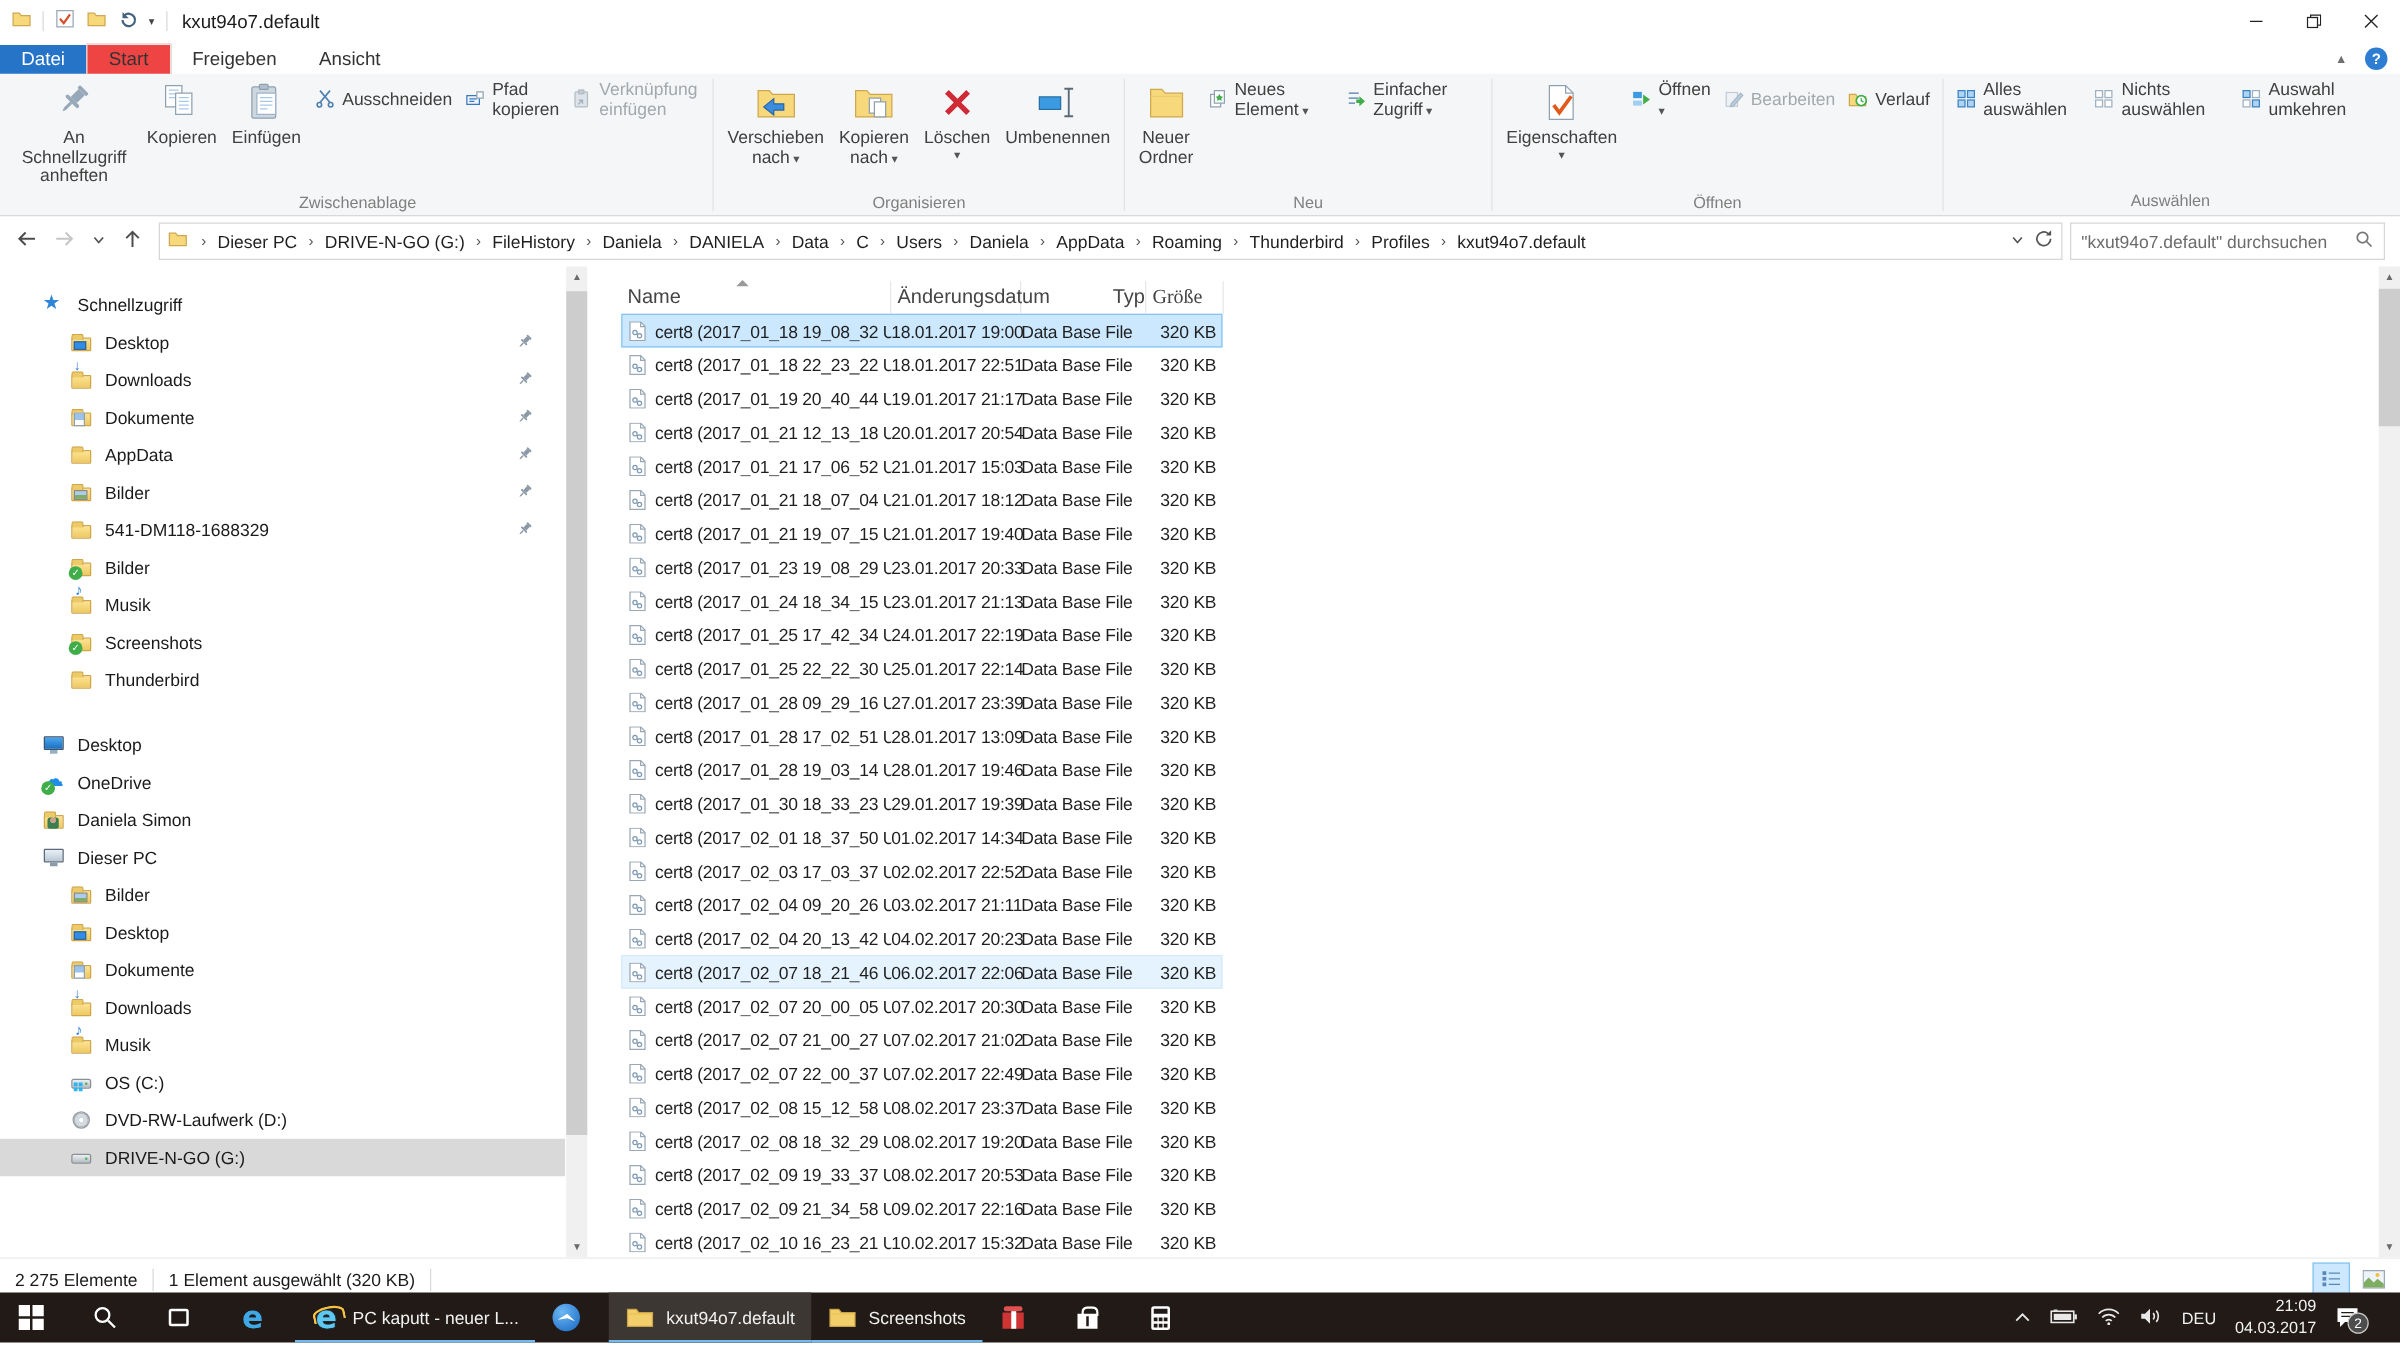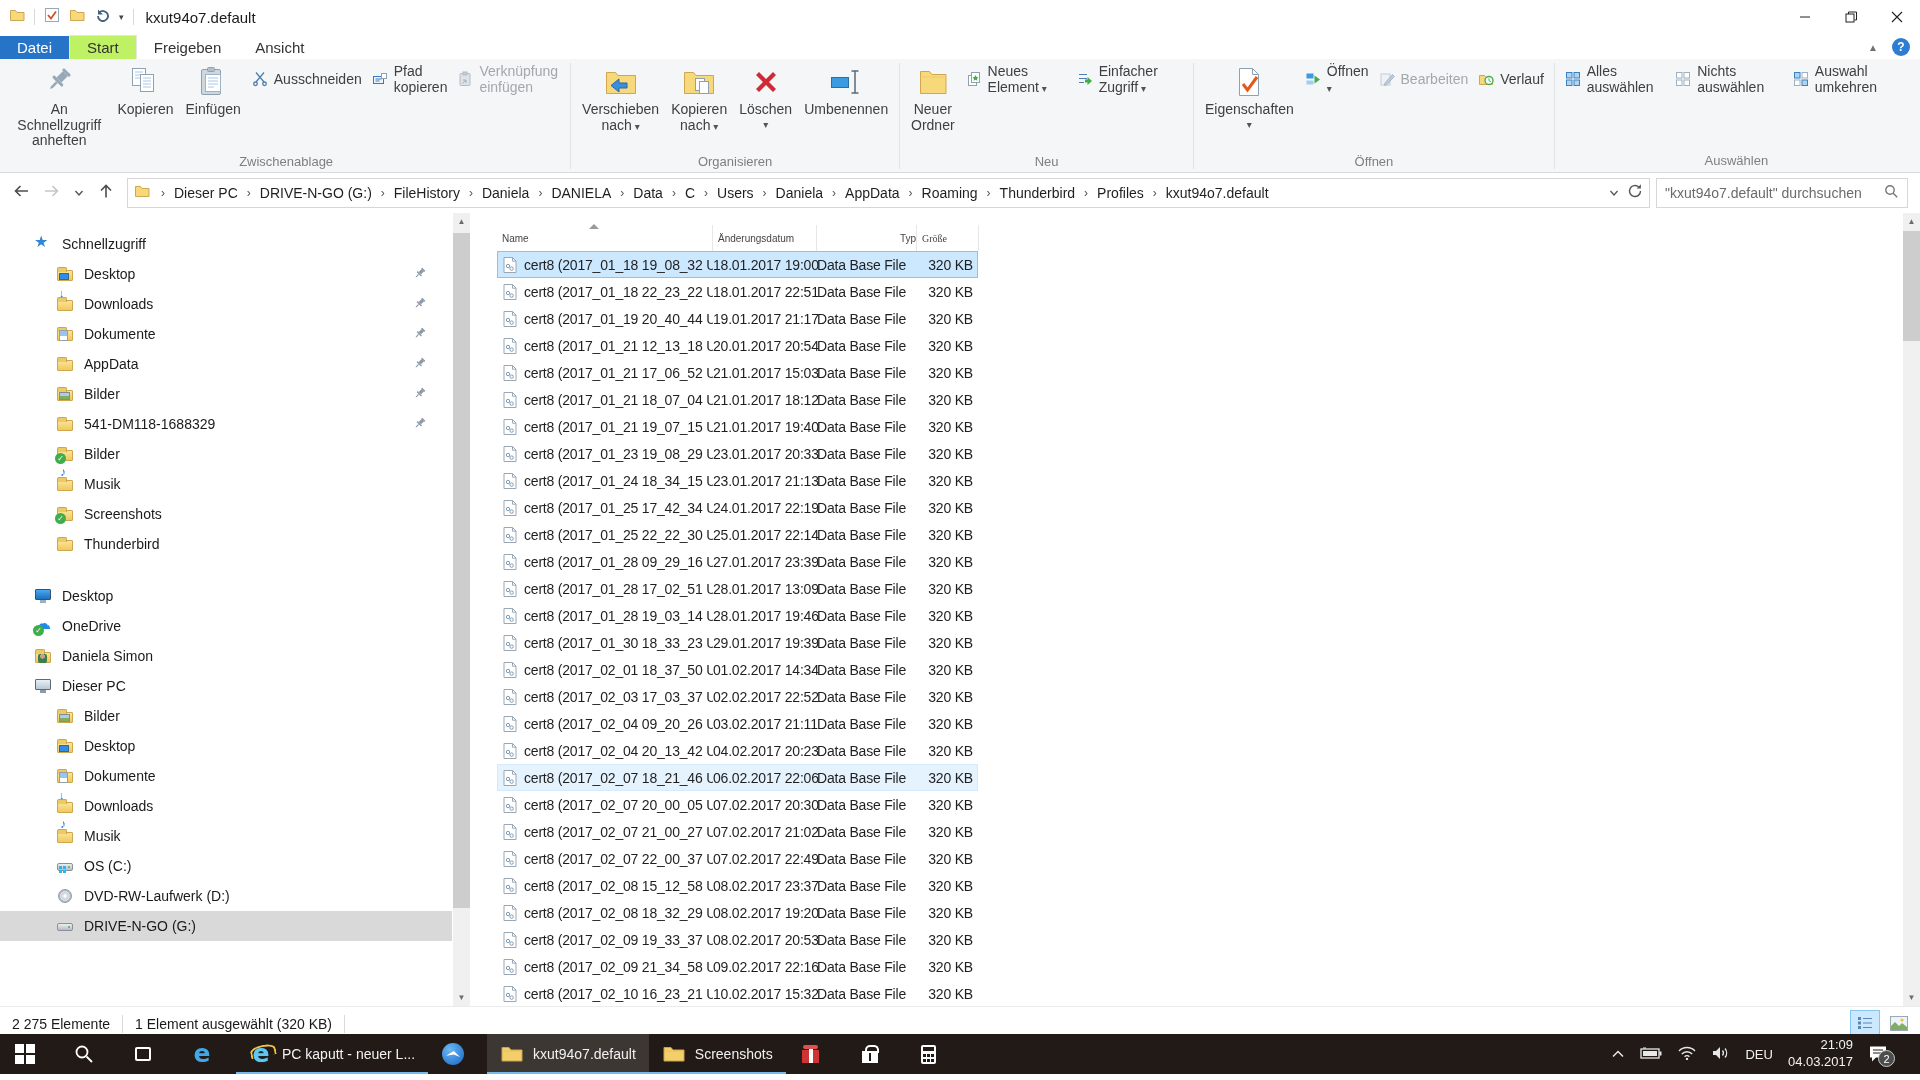--- a/index.html
+++ b/index.html
@@ -16,21 +16,21 @@
   .qat .vsep { width:1px; height:16px; background:#d9d9d9; }
   .qat .caret { font-size:9px; color:#444; }
   .wtitle { margin-left:12px; font-size:15px; color:#1a1a1a; }
   .wincontrols { position:absolute; right:0; top:0; height:34px; display:flex; }
   .wincontrols button { width:46px; height:34px; display:flex; align-items:center; justify-content:center; }
 
   
   .tabrow { height:25px; display:flex; align-items:flex-end; position:relative; flex:none; }
   .tab { padding:4px 17px 3px; font-size:15px; color:#333; line-height:1.1; }
   .tab.file { background:#2574c8; color:#fff; }
-  .tab.active { background:#bef264; border:1px solid #e4e5e6; border-bottom:none; }
+  .tab.active { background:#ef4444; border:1px solid #e4e5e6; border-bottom:none; }
   .tabrow-right { position:absolute; right:10px; bottom:3px; display:flex; gap:14px; align-items:center; }
   .ribbon-min { color:#707070; font-size:10px; }
   .helpbtn { width:18px; height:18px; border-radius:50%; background:#2d7dd2; color:#fff;
     font-size:12px; font-weight:bold; display:flex; align-items:center; justify-content:center; }
   .helpbtn::after { content:"?"; }
 
   
   .ribbon { height:114px; background:#f5f6f7; border-bottom:1px solid #d8d9da; display:flex; padding:1px 2px 0; flex:none; }
   .rgroup { display:flex; flex-direction:column; }
   .rbody { flex:1; display:flex; align-items:flex-start; padding:2px 5px 0; }
@@ -118,21 +118,21 @@
     display:flex; align-items:center; justify-content:center; }
   .sb .arr.down { bottom:0; }
   .sb .thumb { position:absolute; left:0; right:0; background:#cdcdcd; }
   .side-sb { right:0; }
   .side-sb .thumb { top:20px; height:675px; }
   .list-sb { right:0; }
   .list-sb .thumb { top:18px; height:110px; }
 
   
   .listpane { flex:1; position:relative; padding:12px 0 0 27px; overflow:hidden; }
-  .lheader { display:flex; height:26px; align-items:center; font-size:10px; color:#454545; position:relative; width:482px; }
+  .lheader { display:flex; height:26px; align-items:center; font-size:16px; color:#454545; position:relative; width:482px; }
   .lheader .hc { height:100%; display:flex; align-items:center; padding-left:5px; border-right:1px solid #e7e7e7; }
   .hc.h-name { width:216px; position:relative; }
   .hc.h-date { width:104px; }
   .hc.h-typ { width:100px;justify-content:flex-end; }
   .hc.h-size { width:62px;font-family:Liberation Serif, serif; }
   .sortmark { position:absolute; left:92px; top:-1px; width:0; height:0;
     border-left:5px solid transparent; border-right:5px solid transparent; border-bottom:5px solid #9a9a9a; }
   .rows { width:484px; }
   .row { display:flex; height:27px; align-items:center; font-size:14px; color:#1f1f1f;
     border:1px solid transparent; letter-spacing:-0.2px; }

